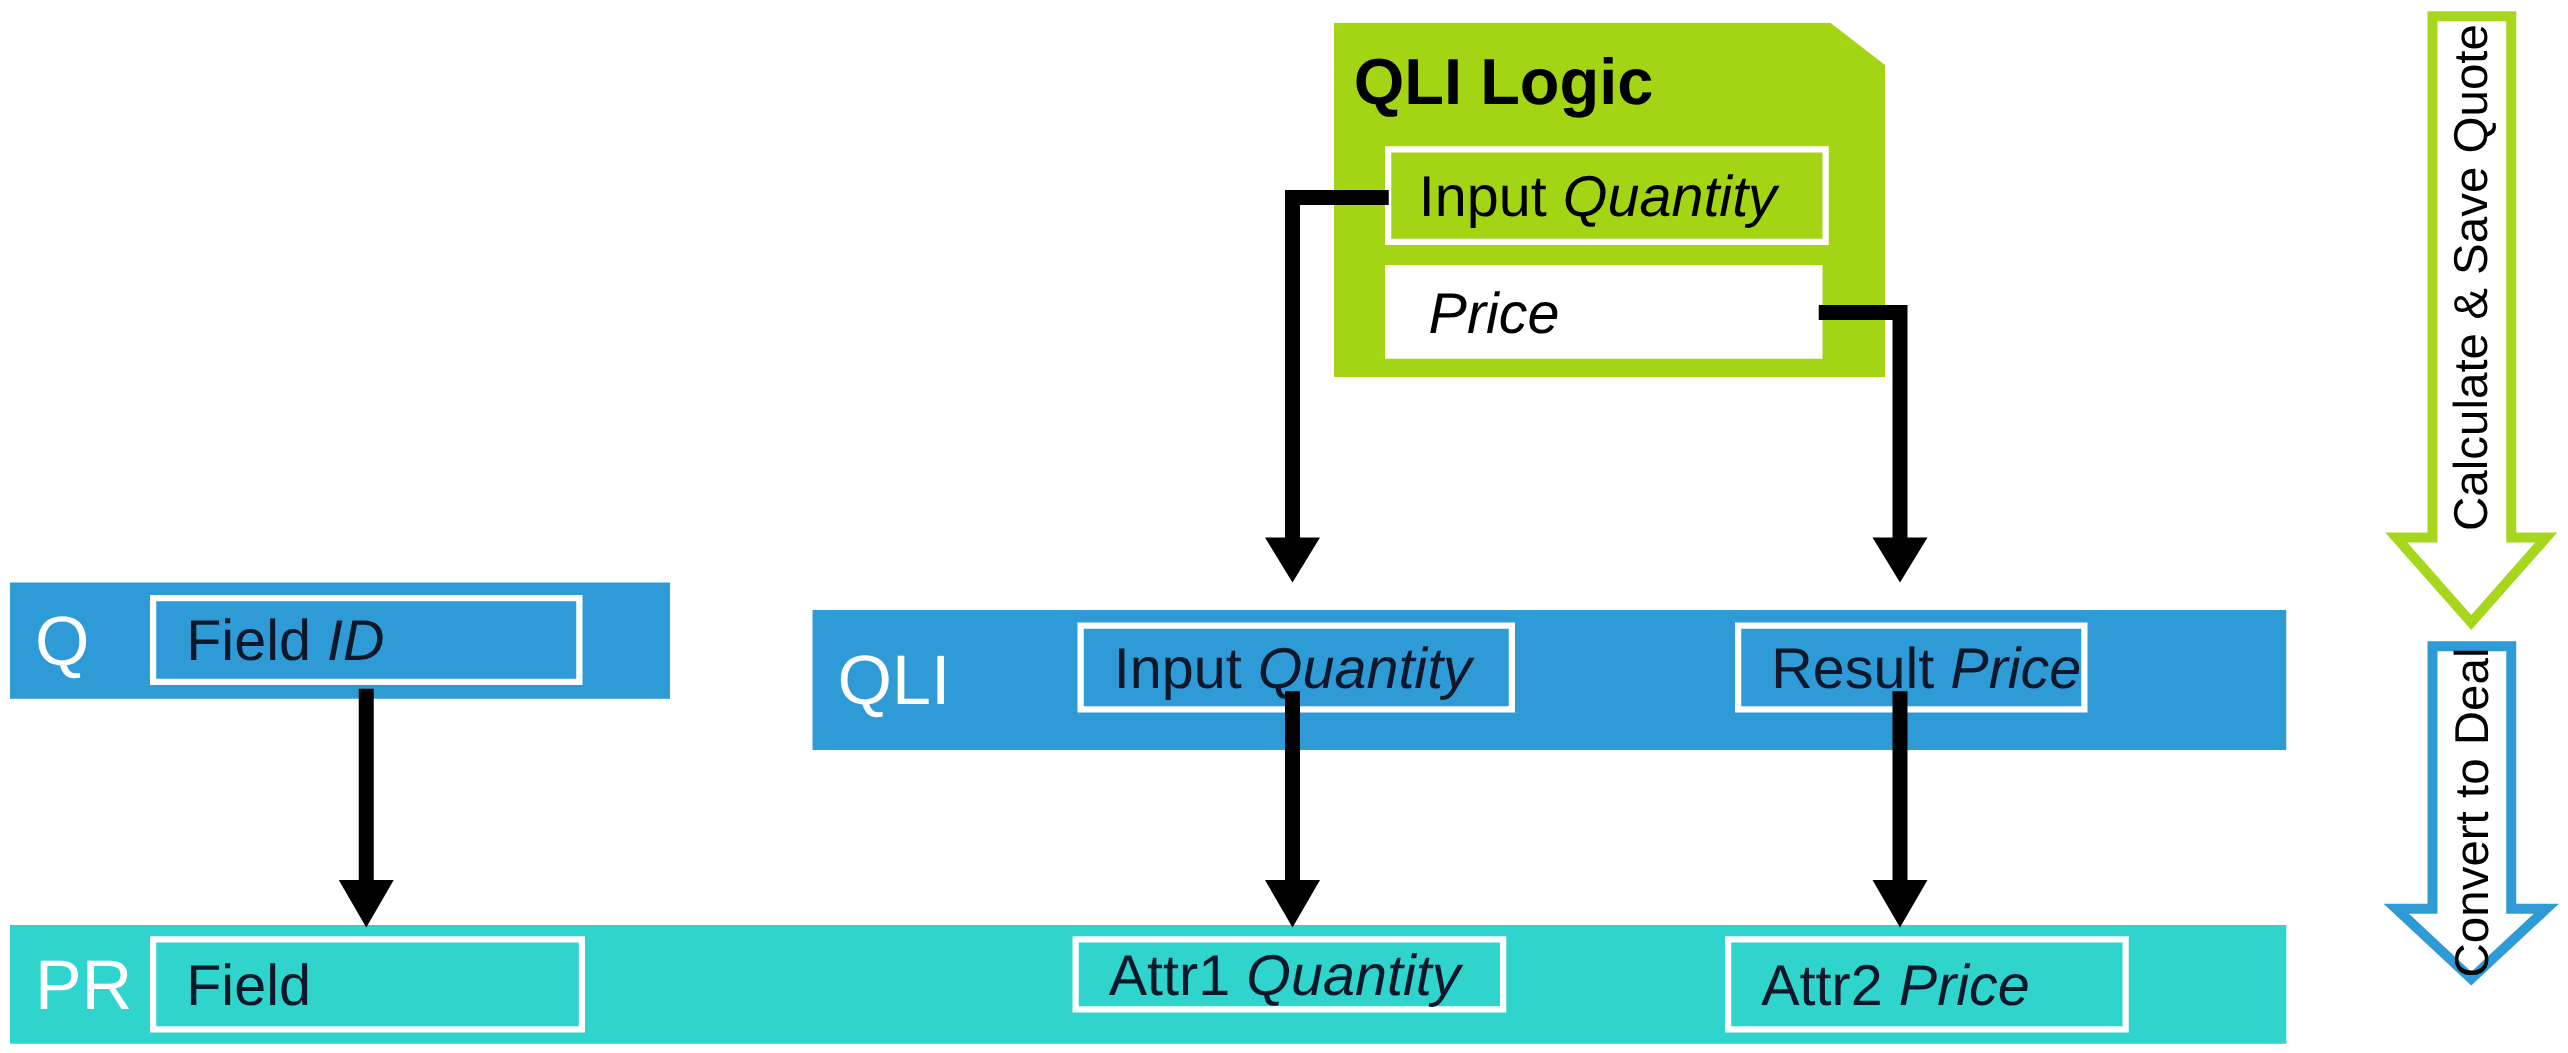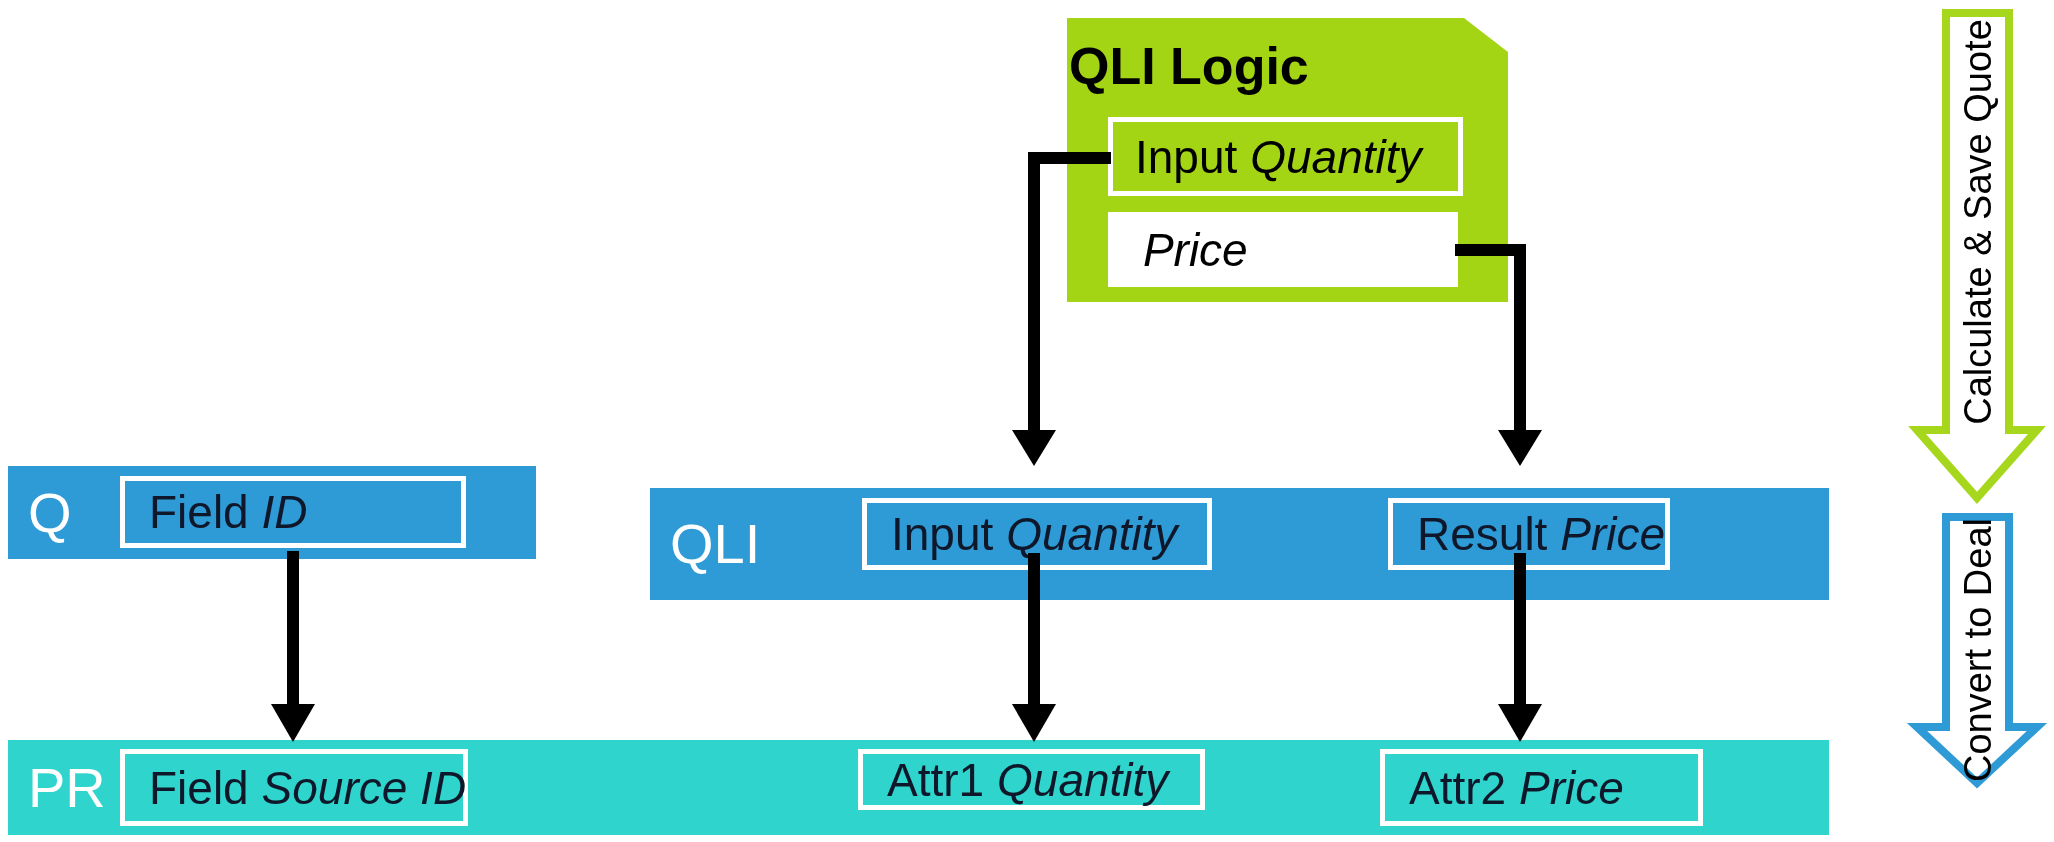--- a/index.html
+++ b/index.html
@@ -24,21 +24,21 @@
   .pr-source   { left:112px;  top:9px;  width:348px; height:77px; }
   .pr-qty      { left:850px;  top:9px;  width:347px; height:61px; }
   .pr-price    { left:1372px; top:9px;  width:323px; height:77px; }
   .em { font-weight:normal; font-style:italic; margin-left:0.28em; }
 
   .note {
     position:absolute; left:1067px; top:18px; width:441px; height:284px;
     background:var(--green);
     clip-path: polygon(0 0, calc(100% - 44px) 0, 100% 34px, 100% 100%, 0 100%);
   }
-  .note-title { position:absolute; left:2px; top:22px; font-size:52px; font-weight:bold; color:#000; line-height:1; }
+  .note-title { position:absolute; left:16px; top:22px; font-size:52px; font-weight:bold; color:#000; line-height:1; }
   .note-box {
     position:absolute; left:41px; display:flex; align-items:center; box-sizing:border-box;
     padding-left:22px; font-size:46px; color:#000; white-space:nowrap; line-height:1;
   }
   .note-qty   { top:99px;  width:355px; height:79px; border:5px solid #fff; }
   .note-price { top:194px; width:350px; height:75px; background:#fff; }
 
   .connectors { position:absolute; left:0; top:0; width:2054px; height:842px; z-index:5; pointer-events:none; }
   .black-line { stroke:var(--arrow-black); stroke-width:12; fill:none; stroke-linecap:butt; }
   .black-head { fill:var(--arrow-black); }
@@ -75,21 +75,20 @@
     <div class="wbox qli-price">
       <span>Result</span>
       <span class="em">Price</span>
     </div>
   </div>
 
   <div class="bar bar-pr">
     <span class="bar-label">PR</span>
     <div class="wbox pr-source">
       <span>Field</span>
-      <span class="em">Source ID</span>
     </div>
     <div class="wbox pr-qty">
       <span>Attr1</span>
       <span class="em">Quantity</span>
     </div>
     <div class="wbox pr-price">
       <span>Attr2</span>
       <span class="em">Price</span>
     </div>
   </div>

